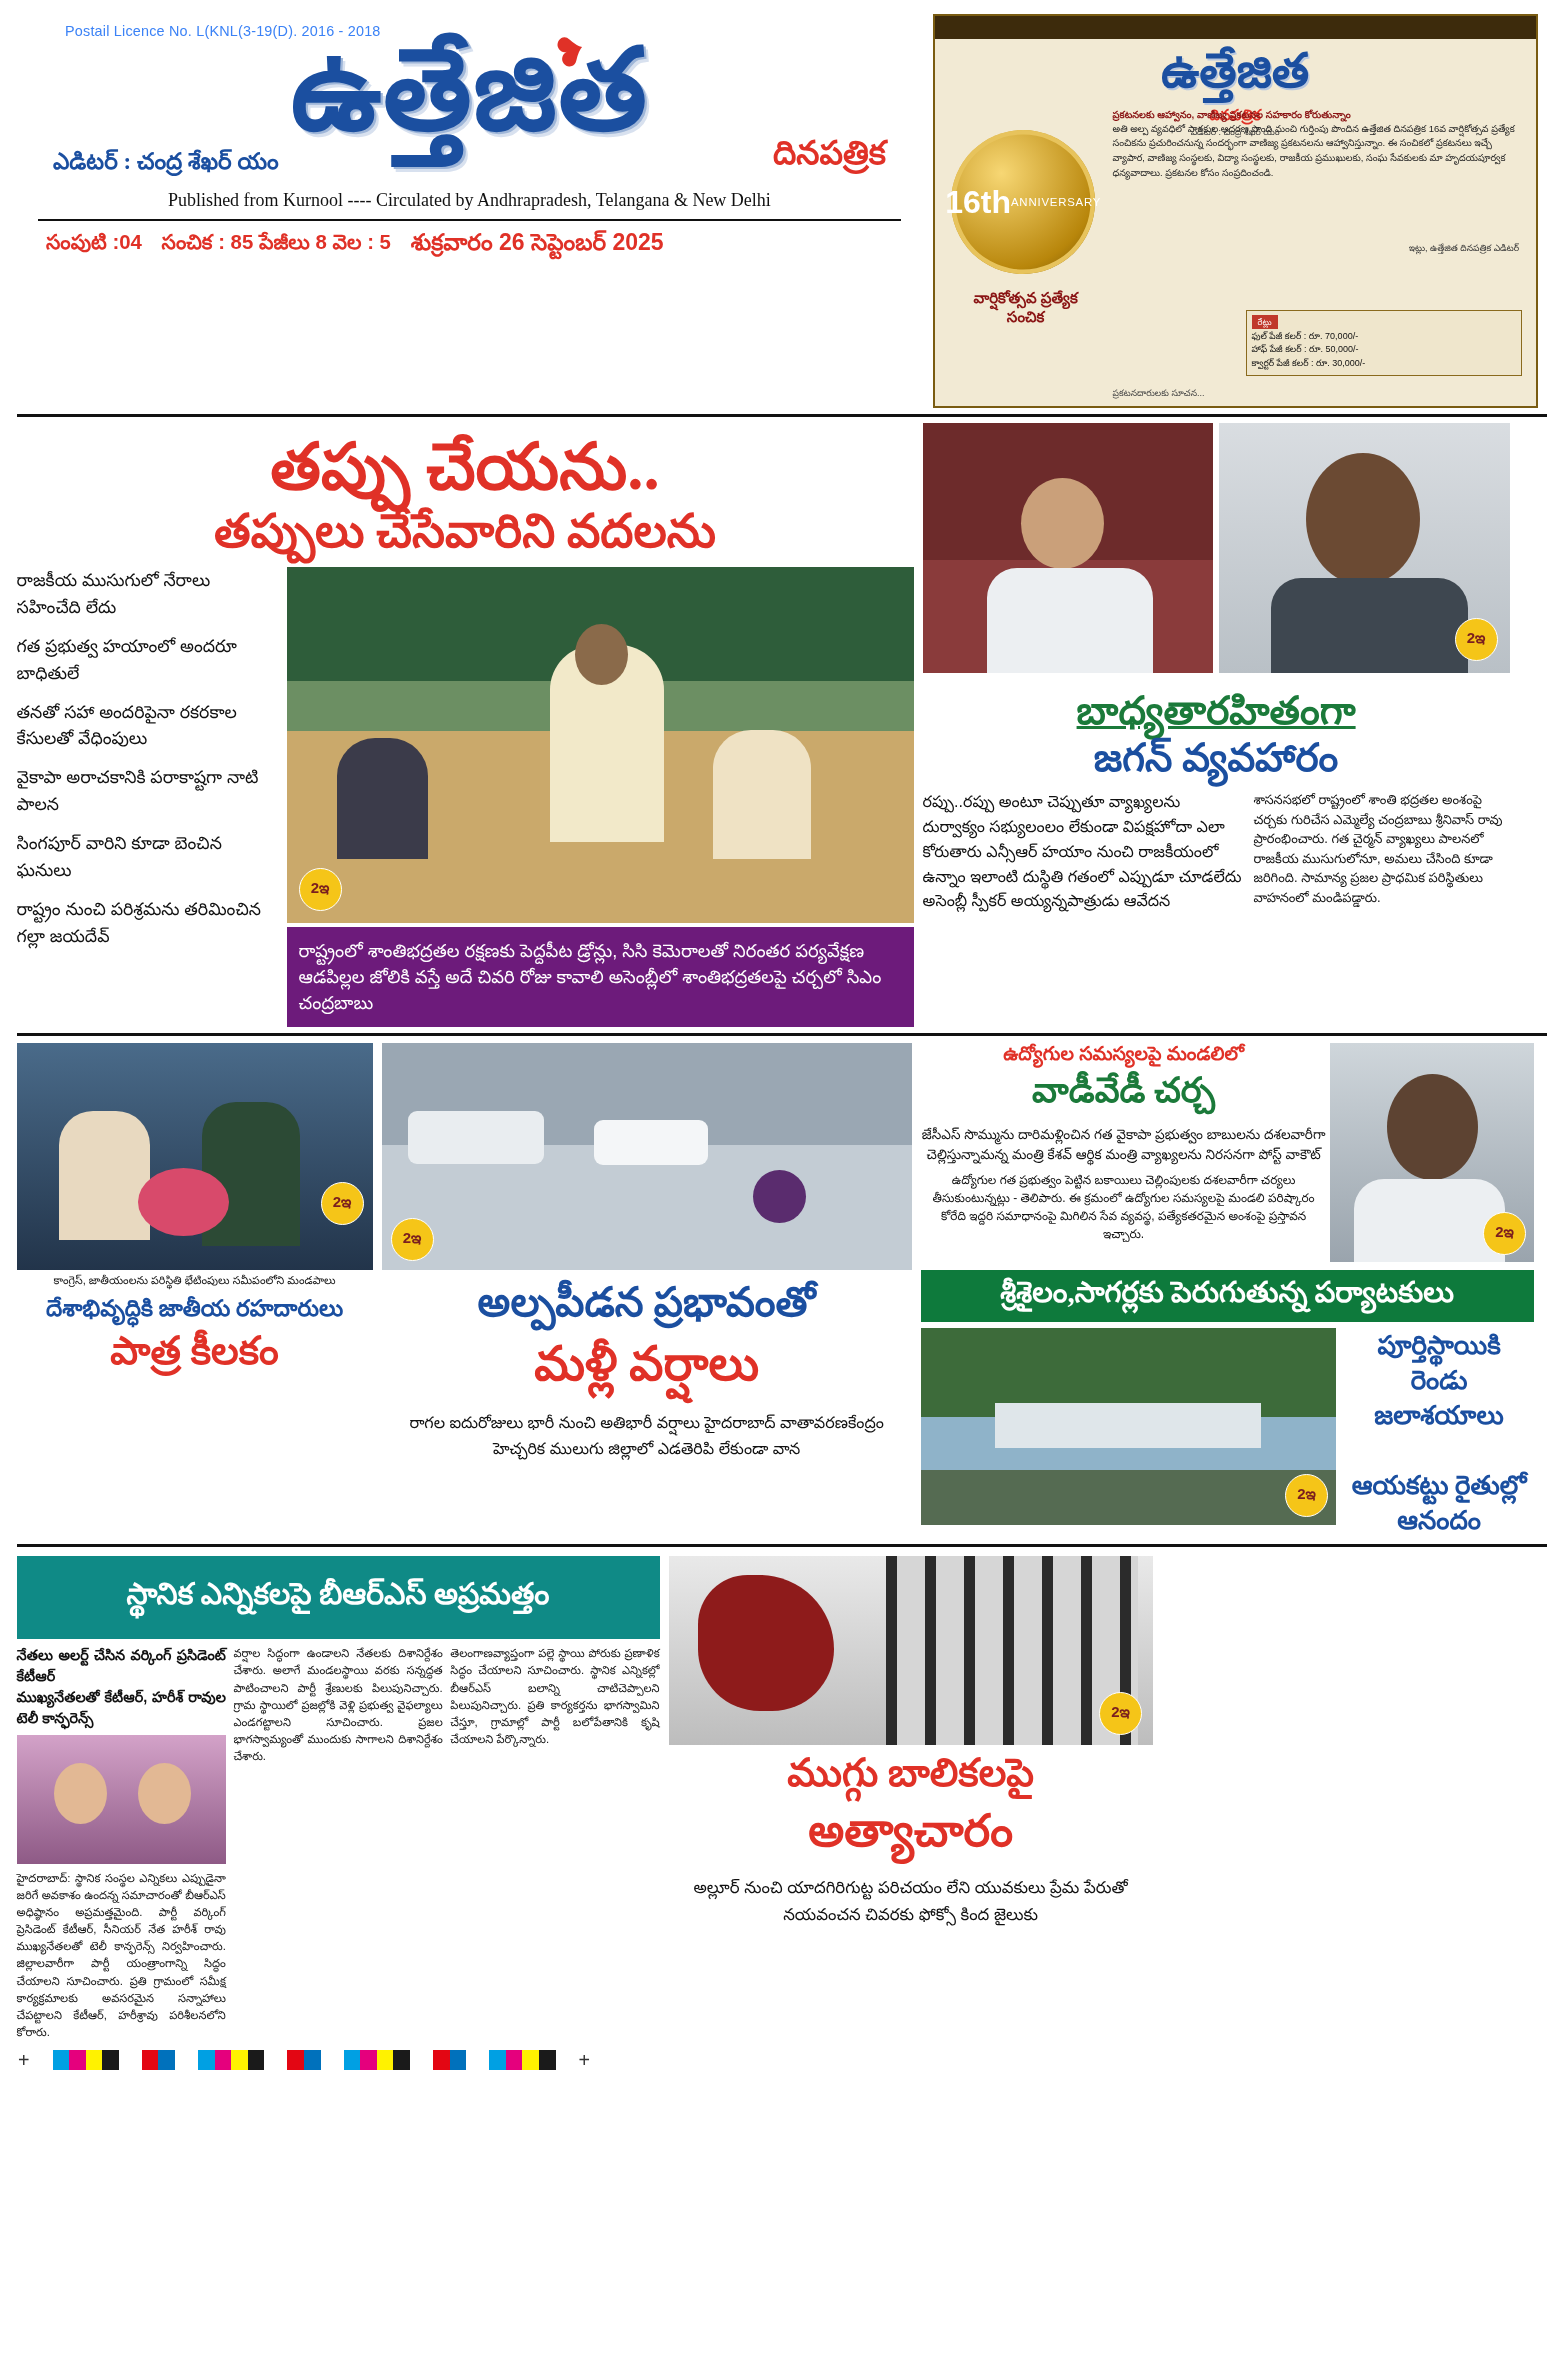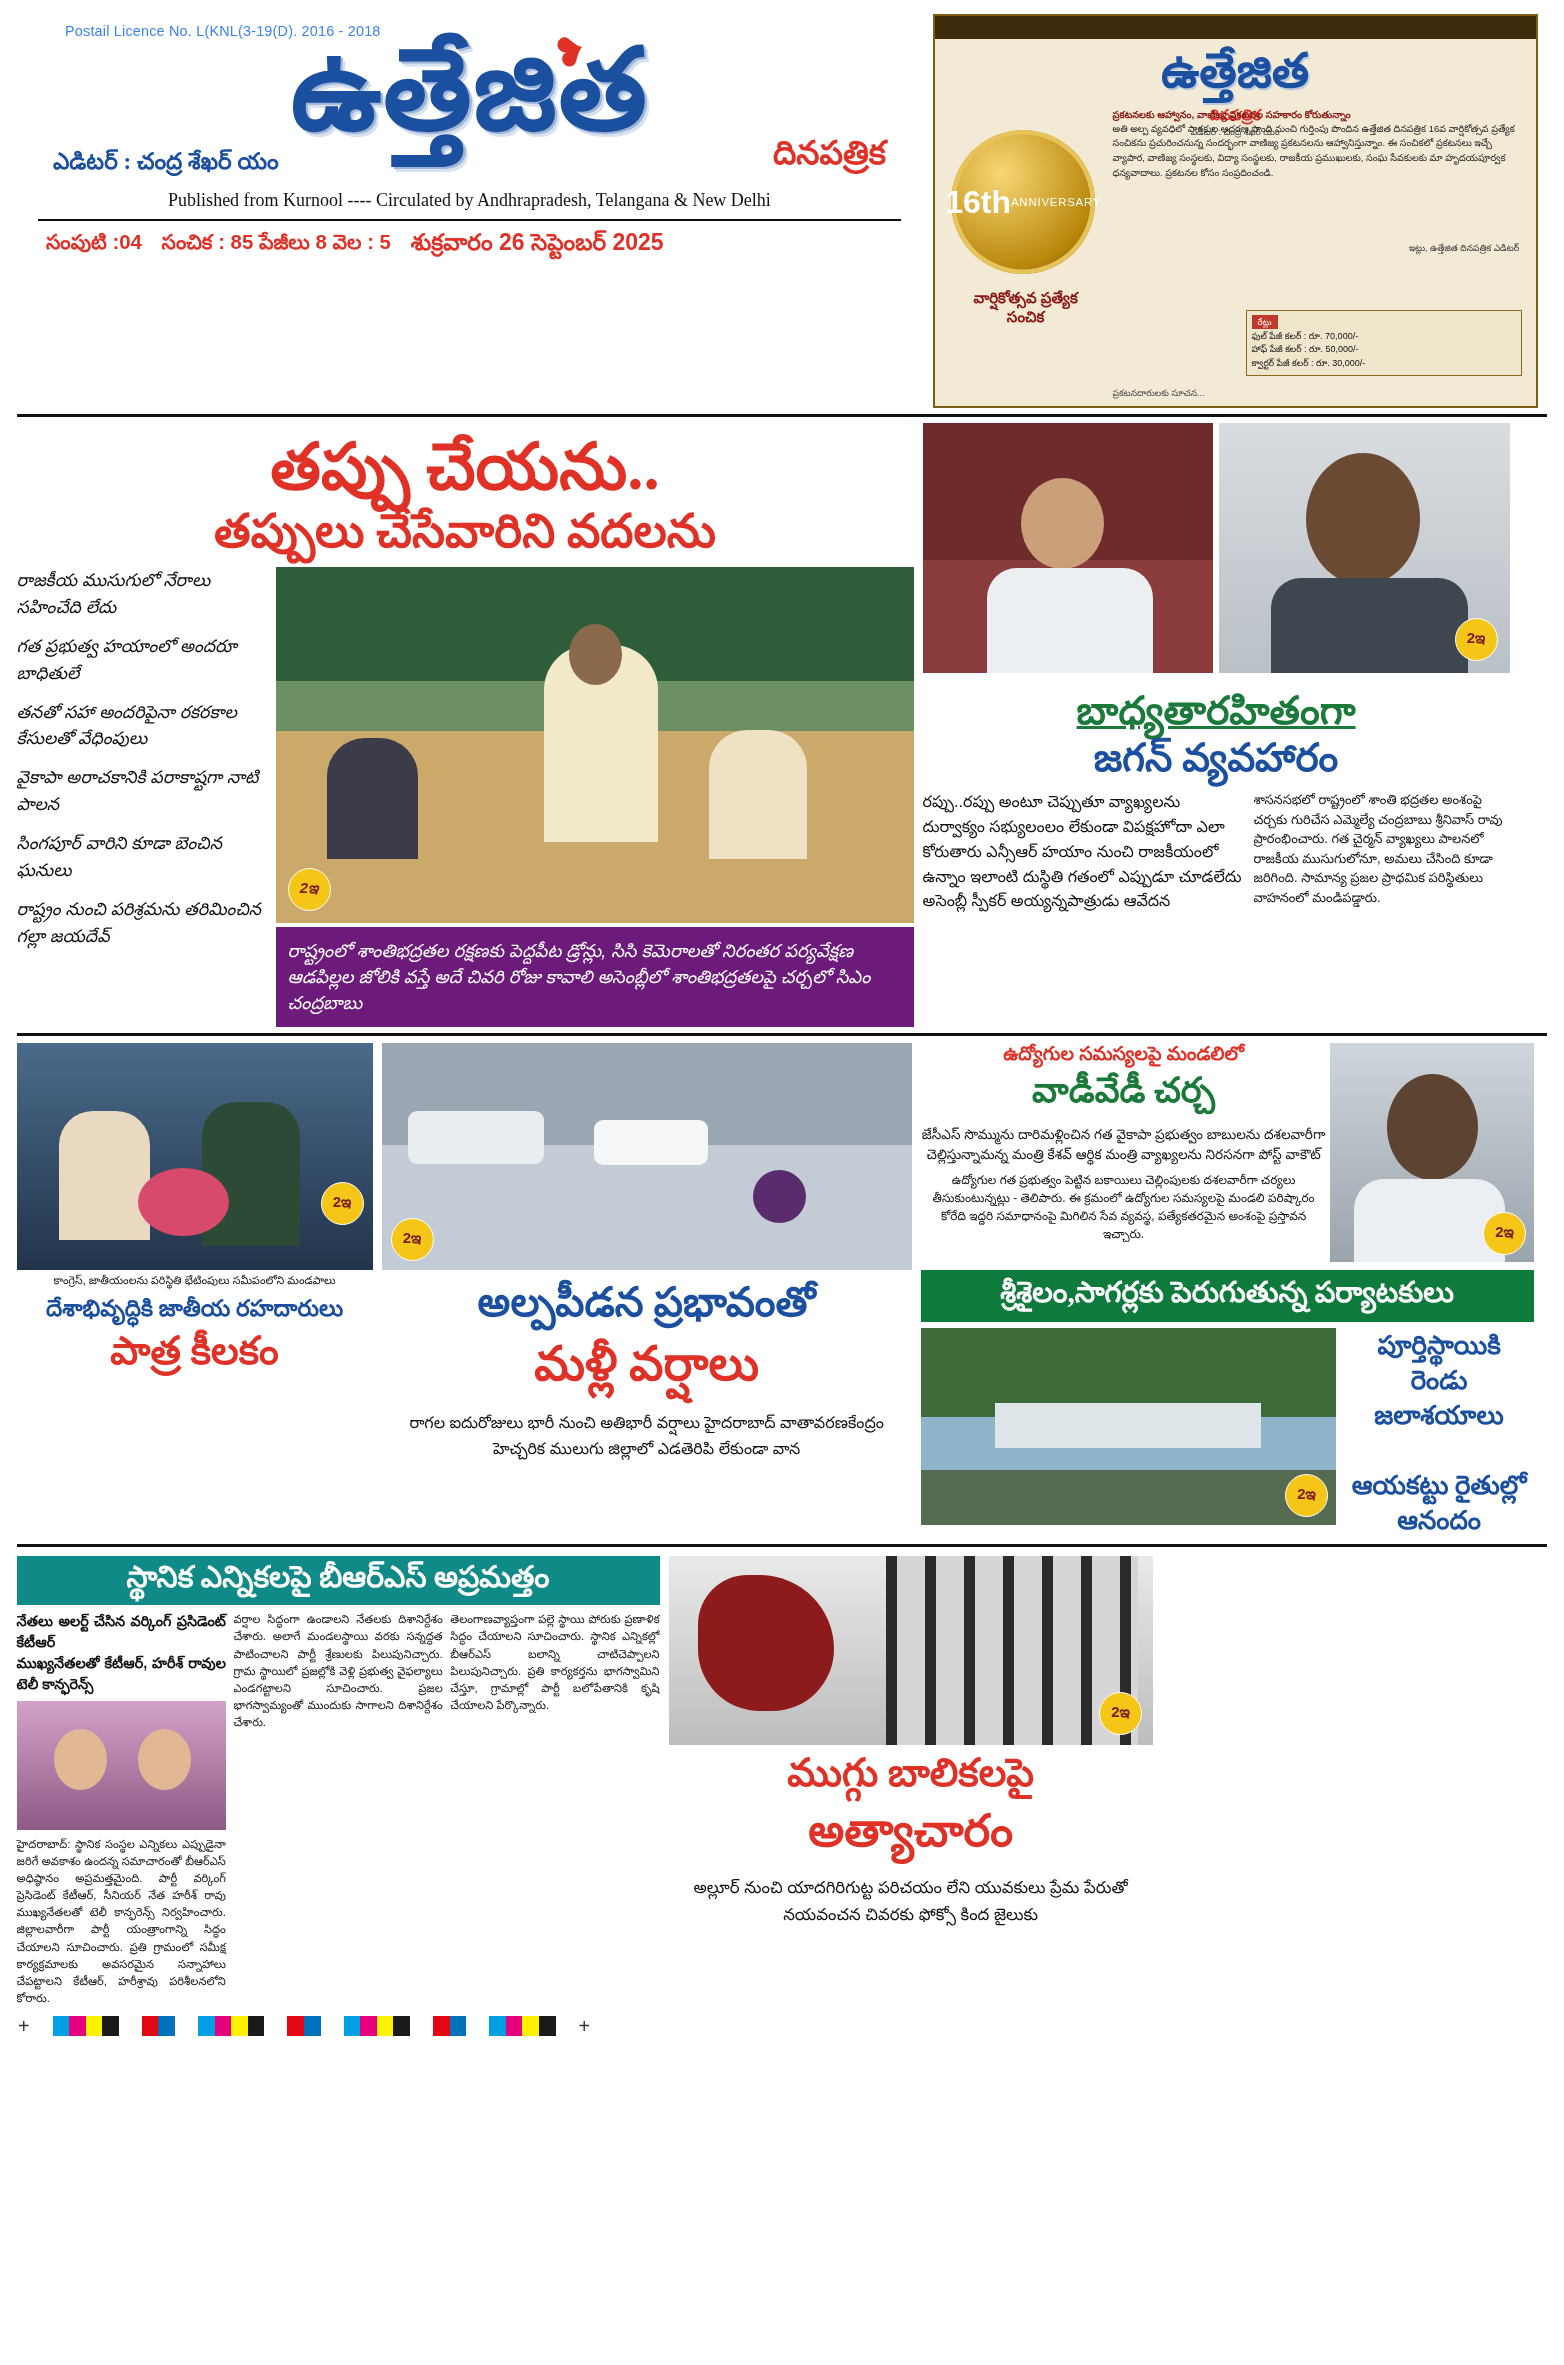--- a/index.html
+++ b/index.html
@@ -47,21 +47,21 @@
   .anniv-signature{position:absolute;right:16.6px;top:227px;font-size:9px;color:#333;}
 
   
   .rule{height:3px;background:#111;margin:6px 16.6px;}
   .cols{display:flex;gap:9px;padding:0 16.6px;}
 
   
   .lead-left{width:897px;}
   .lead-head1{font-size:65px;color:#e03127;font-weight:bold;font-family:"Liberation Serif",serif;text-align:center;line-height:1.05;margin:10.6px 0 0;}
   .lead-head2{font-size:47px;color:#e03127;font-weight:bold;font-family:"Liberation Serif",serif;text-align:center;line-height:1.1;margin:4.5px 0 9px;}
-  .lead-body{display:flex;gap:9px;font-style:italic;}
+  .lead-body{display:flex;gap:20px;}
   .lead-bullets{width:250px;font-size:17.4px;line-height:1.55;color:#111;}
   .lead-bullets p{margin:0 0 12px 0;}
   .lead-photo{flex:1;position:relative;}
   .ph{position:relative;background:#c9cfd6;overflow:hidden;}
   .badge{position:absolute;width:41px;height:41px;border-radius:50%;background:#f5c518;color:#7a1f1f;
     font-size:15px;font-weight:bold;display:flex;align-items:center;justify-content:center;border:1.5px solid #fff;}
   .lead-caption{background:#6d1b7b;color:#fff;font-size:18px;line-height:1.45;padding:10.6px 12px;margin-top:4.5px;}
 
   
   .right-top{width:587px;}
@@ -93,21 +93,21 @@
   .r2c-body2{font-size:12px;line-height:1.5;text-align:center;margin-top:6px;}
   .green-banner{background:#0e7a3c;color:#fff;font-size:29px;font-weight:bold;text-align:center;padding:6px 0;font-family:"Liberation Serif",serif;}
   .r2c-bottom{display:flex;gap:9px;margin-top:6px;}
   .r2c-side{width:189px;text-align:center;font-size:26px;color:#1b4fa0;font-weight:bold;line-height:1.35;font-family:"Liberation Serif",serif;}
 
   
   .row3{display:flex;gap:9px;padding:0 16.6px;margin-top:9px;}
   .r3a{width:643px;}
   .r3b{width:484px;}
   .r3c{width:371px;background:#f07d1a;color:#fff;position:relative;}
-  .teal-banner{background:#0f8a86;color:#fff;font-size:30px;font-weight:bold;text-align:center;padding:4px 0;font-family:"Liberation Serif",serif;}
+  .teal-banner{background:#0f8a86;color:#fff;font-size:30px;font-weight:bold;text-align:center;padding:21px 0;font-family:"Liberation Serif",serif;}
   .r3a-body{display:flex;gap:7.6px;margin-top:6px;}
   .r3a-c{flex:1;font-size:11.4px;line-height:1.5;text-align:justify;}
   .r3a-lead{font-size:14.4px;color:#111;font-weight:bold;line-height:1.45;}
   .r3b-h1{text-align:center;font-size:39px;color:#e03127;font-weight:bold;font-family:"Liberation Serif",serif;margin:4.5px 0 0;}
   .r3b-h2{text-align:center;font-size:45px;color:#e03127;font-weight:bold;font-family:"Liberation Serif",serif;margin:0 0 7.6px;}
   .r3b-body{font-size:16.6px;line-height:1.6;text-align:center;}
   .r3c-h{font-size:35px;font-weight:bold;text-align:center;line-height:1.15;font-family:"Liberation Serif",serif;margin:9px 0;}
   .r3c-body{font-size:16.6px;line-height:1.55;text-align:center;padding:0 10.6px 7.6px;}
 
   

